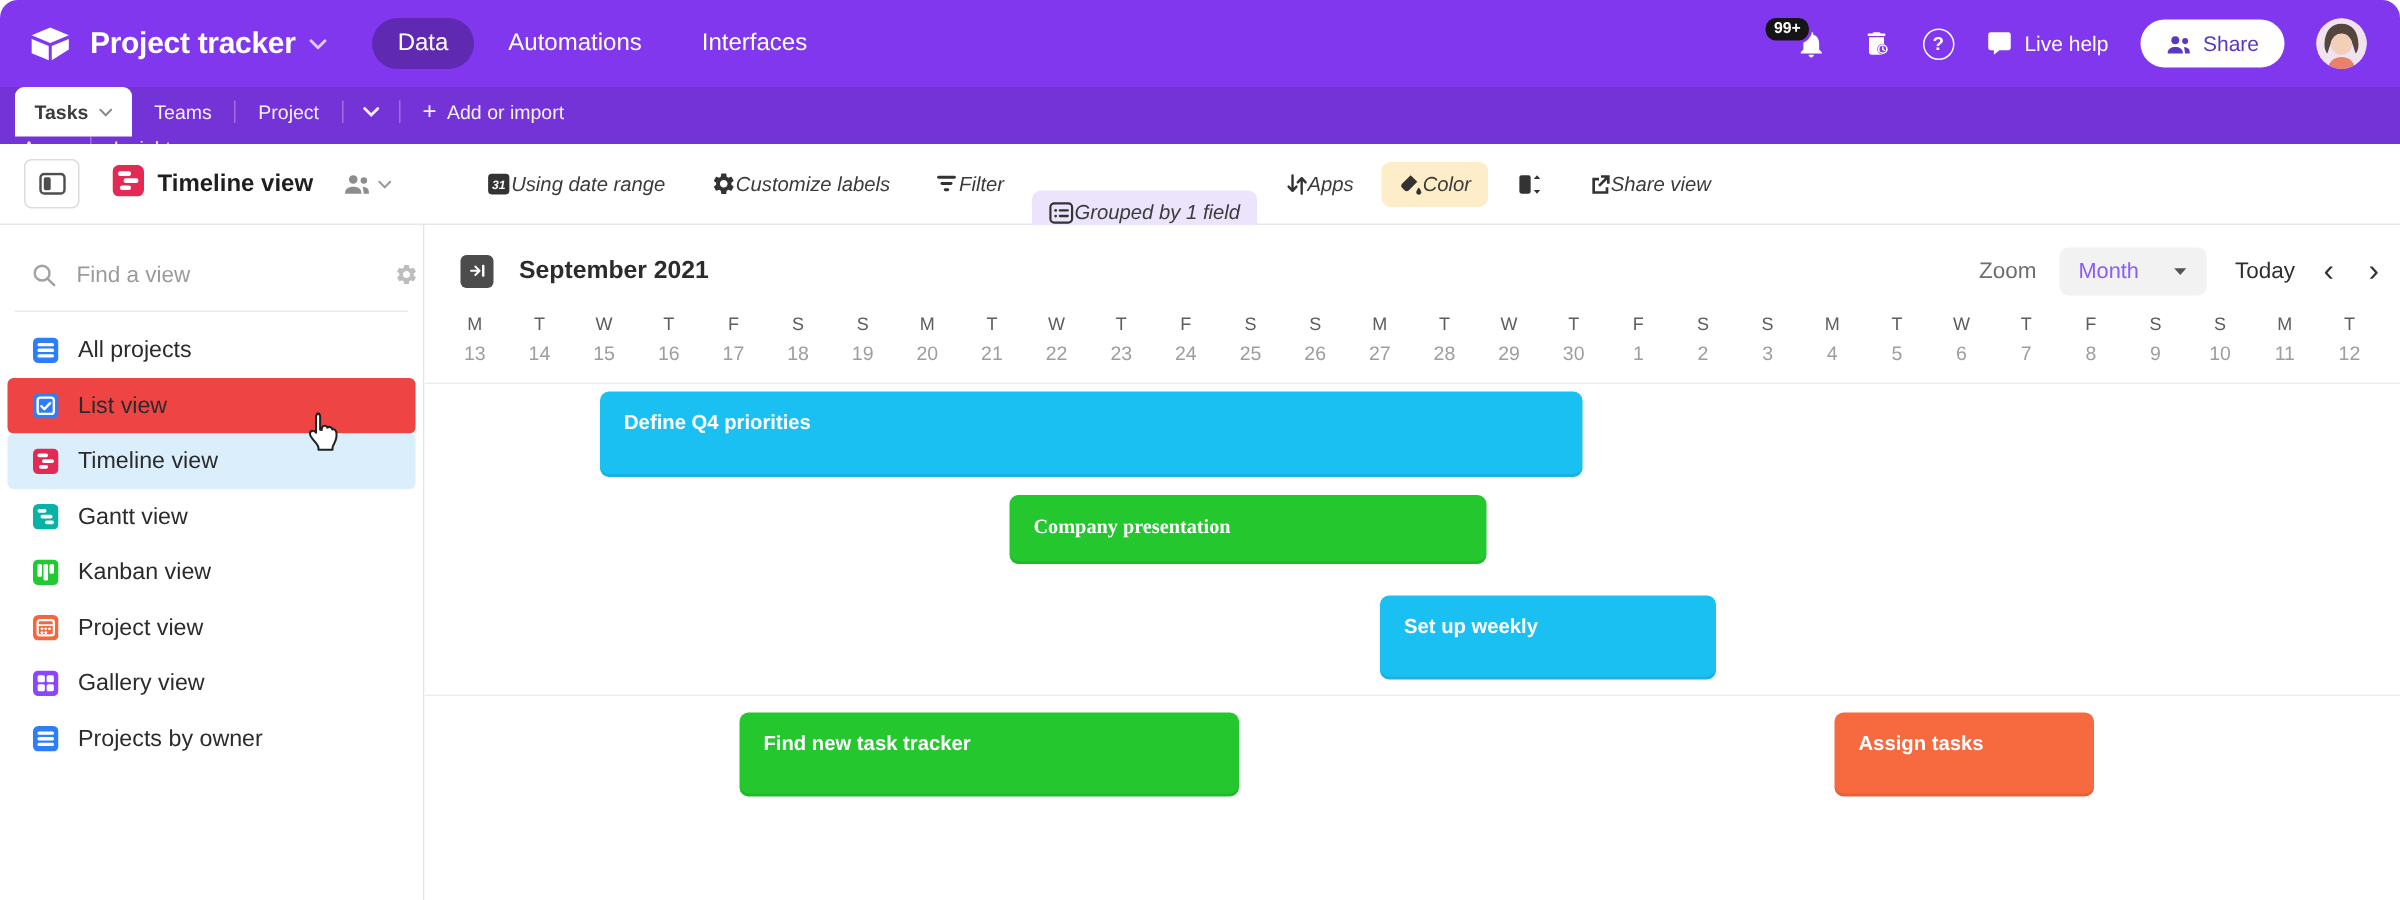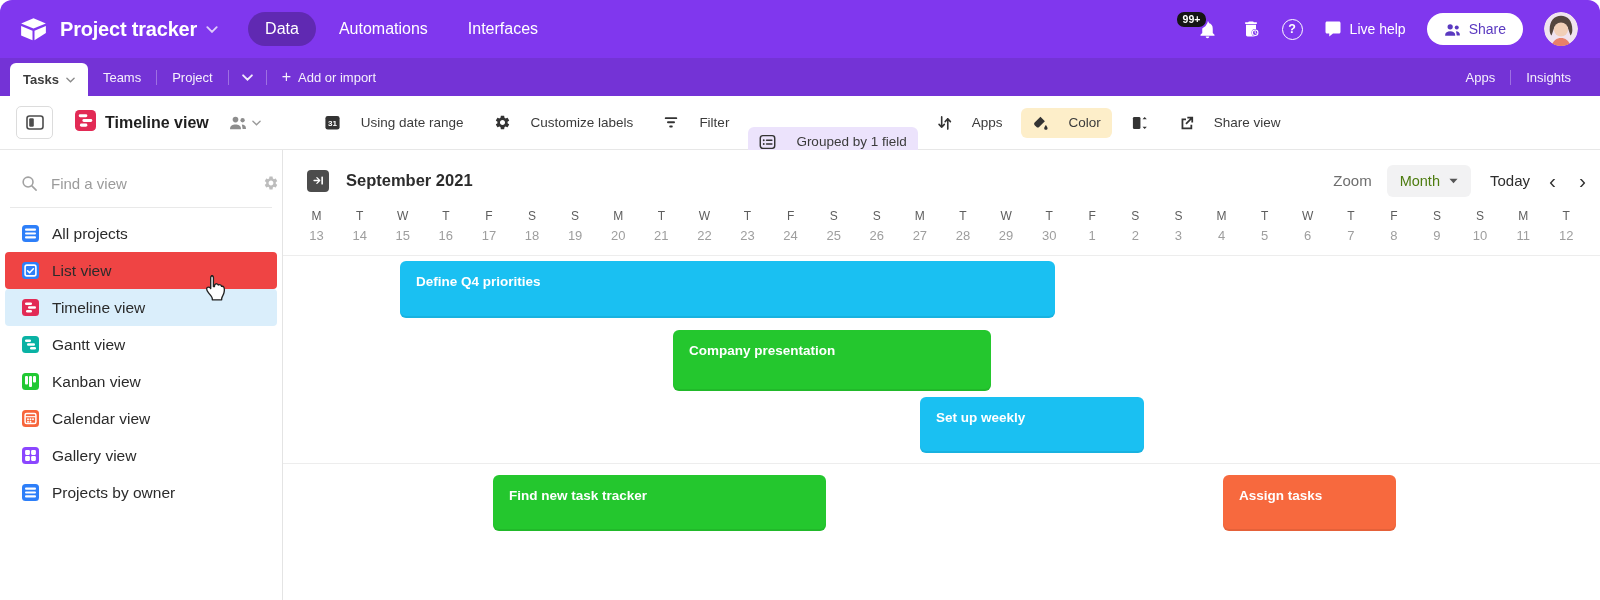--- a/index.html
+++ b/index.html
@@ -24,21 +24,21 @@
            font-weight:700; padding:2px 6px; border-radius:9px; border:2px solid #8037ee; line-height:1.1; }
   .icon-btn { display:flex; align-items:center; color:#fff; cursor:pointer; }
   .help-circle { width:21px; height:21px; border:1.7px solid #fff; border-radius:50%; color:#fff;
                  font-size:12.5px; font-weight:700; display:flex; align-items:center; justify-content:center; cursor:pointer; }
   .livehelp { display:flex; align-items:center; gap:8px; color:#fff; font-size:14px; cursor:pointer; }
   .share-btn { display:flex; align-items:center; gap:8px; background:#fff; border:none; border-radius:17px;
                padding:8px 17px; font-size:14px; color:#5a39c0; font-weight:400; cursor:pointer; font-family:inherit; }
   .avatar { width:34px; height:34px; border-radius:50%; overflow:hidden; cursor:pointer; display:flex; }
 
   
-  .tablebar { height:38px; background:#7433d6; display:flex; align-items:stretch; justify-content:space-between; }
+  .tablebar { height:38px; background:#7433d6; display:flex; align-items:stretch; justify-content:space-between;flex-direction:column; }
   .tb-left { display:flex; align-items:center; }
   .table-tab { align-self:flex-end; height:33px; background:#fff; border-radius:6px 6px 0 0; margin-left:10px;
                display:flex; align-items:center; gap:7px; padding:0 13px; font-size:13px; color:#3c3c3c;
                font-weight:600; cursor:pointer; }
   .table-tab .chev { color:#8a8a8a; display:flex; }
   .tbl { color:rgba(255,255,255,.93); font-size:13px; padding:0 15px; cursor:pointer; }
   .tdiv { width:1px; height:15px; background:rgba(255,255,255,.3); }
   .tb-chev { color:rgba(255,255,255,.9); padding:0 13px; display:flex; cursor:pointer; }
   .addimport { display:flex; align-items:center; gap:7px; color:rgba(255,255,255,.93); font-size:13px;
                padding:0 15px; cursor:pointer; }
@@ -47,22 +47,22 @@
 
   
   .toolbar { height:54px; background:#fff; border-bottom:1px solid #e7e7e7; display:flex; align-items:center;
              padding:0 16px; }
   .sidebar-toggle { width:37px; height:33px; border:1px solid #dcdcdc; background:#fff; border-radius:5px;
                     display:flex; align-items:center; justify-content:center; cursor:pointer; }
   .view-title { display:flex; align-items:center; gap:9px; margin-left:22px; }
   .view-name { font-size:16px; font-weight:700; color:#1f1f1f; }
   .collab { display:flex; align-items:center; gap:4px; margin-left:10px; color:#8d8d8d; cursor:pointer; }
   .tool-buttons { display:flex; align-items:center; margin-left:52px; gap:8px; }
-  .tool-btn { display:flex; align-items:center; gap:20px; border:none; background:transparent; font-size:13.5px;
-              color:#3b3b3b; padding:7px 11px; border-radius:6px; cursor:pointer; font-family:inherit; font-weight:500; }
+  .tool-btn { display:flex; align-items:center; gap:0; border:none; background:transparent; font-size:13.5px;
+              color:#3b3b3b; padding:7px 11px; border-radius:6px; cursor:pointer; font-family:inherit; font-weight:500;font-style:italic; }
   .pill-purple { background:#ece3fc;margin-top:38px; }
   .pill-amber  { background:#fdeec9; }
   .tool-ic { display:flex; color:#333; }
 
   
   .main { display:flex; height:450px; }
   .sidebar { width:283px; border-right:1px solid #e4e4e4; position:relative; padding-top:12px; background:#fff; }
   .find-row { display:flex; align-items:center; height:42px; padding:0 21px; gap:13px; }
   .find-input { border:none; outline:none; flex:1; font-size:15px; color:#333; font-family:inherit; background:transparent; }
   .find-input::placeholder { color:#9b9b9b; }
@@ -76,22 +76,22 @@
   .cursor-svg { position:absolute; left:201px; top:123px; pointer-events:none; }
 
   
   .timeline { flex:1; position:relative; background:#fff; }
   .tl-header { height:55px; display:flex; align-items:center; padding:6px 10px 0 24px; }
   .expand-btn { width:22px; height:22px; background:#4c4c4c; border:none; border-radius:4px; display:flex;
                 align-items:center; justify-content:center; cursor:pointer; }
   .month-label { font-size:16.5px; font-weight:600; color:#2c2c2c; margin-left:17px; }
   .tl-right { margin-left:auto; display:flex; align-items:center; gap:15px; }
   .zoom-label { font-size:15px; color:#6e6e6e; }
-  .zoom-select { display:flex; align-items:center; gap:9px; background:#f2f2f3; border:none; border-radius:6px;
-                 padding:8px 13px; font-size:14.5px; color:#4d7c0f; cursor:pointer; font-family:inherit; }
+  .zoom-select { display:flex; align-items:center; gap:23px; background:#f2f2f3; border:none; border-radius:6px;
+                 padding:8px 13px; font-size:14.5px; color:#8b5cf6; cursor:pointer; font-family:inherit; }
   .zoom-caret { color:#555; display:flex; }
   .today-btn { border:none; background:none; font-size:15px; color:#2e2e2e; cursor:pointer; font-family:inherit; margin-left:4px; }
   .nav-chev { border:none; background:none; font-size:21px; color:#333; cursor:pointer; line-height:1;
               padding:0 4px; font-family:inherit; }
   .dates { display:flex; padding:2px 12px 0; height:51px; border-bottom:1px solid #ededed; }
   .day-cell { flex:1; text-align:center; display:flex; flex-direction:column; gap:5px; padding-top:2px; }
   .dow { font-size:12px; color:#5d5d5d; }
   .dnum { font-size:13px; color:#9e9e9e; }
   .rows { position:relative; height:343px; }
   .bar { position:absolute; border-radius:6px; color:#fff; font-weight:700; font-size:13.5px;
@@ -391,21 +391,21 @@
                 <rect width="17" height="17" rx="3.5" fill="#f7653b"></rect>
                 <rect x="3.1" y="3.4" width="10.8" height="10.2" rx="1.6" fill="none" stroke="#fff" stroke-width="1.5"></rect>
                 <path d="M3.4 6.7h10.2" stroke="#fff" stroke-width="1.2"></path>
                 <circle cx="6" cy="9.2" r="0.95" fill="#fff"></circle>
                 <circle cx="8.5" cy="9.2" r="0.95" fill="#fff"></circle>
                 <circle cx="11" cy="9.2" r="0.95" fill="#fff"></circle>
                 <circle cx="6" cy="11.7" r="0.95" fill="#fff"></circle>
                 <circle cx="8.5" cy="11.7" r="0.95" fill="#fff"></circle>
               </svg>
             </span>
-            <span>Calendar view</span>
+            <span>Project view</span>
           </div>
           <div class="view-item">
             <span class="vicon">
               <svg width="17" height="17" viewBox="0 0 17 17">
                 <rect width="17" height="17" rx="3.5" fill="#8b46ff"></rect>
                 <rect x="3.1" y="3.1" width="4.8" height="4.8" rx="1.1" fill="#fff"></rect>
                 <rect x="9.1" y="3.1" width="4.8" height="4.8" rx="1.1" fill="#fff"></rect>
                 <rect x="3.1" y="9.1" width="4.8" height="4.8" rx="1.1" fill="#fff"></rect>
                 <rect x="9.1" y="9.1" width="4.8" height="4.8" rx="1.1" fill="#fff"></rect>
               </svg>
@@ -571,21 +571,21 @@
             <span class="dnum">11</span>
           </div>
           <div class="day-cell">
             <span class="dow">T</span>
             <span class="dnum">12</span>
           </div>
         </div>
       <div class="rows">
         <div class="group-divider" style="top: 207px;"></div>
       <div class="bar" style="left: 117px; top: 5px; width: 655px; height: 57px; background: rgb(26, 192, 242);"><span>Define Q4 priorities</span></div>
-          <div class="bar" style="left: 390px; top: 74px; width: 318px; height: 61px; background: rgb(36, 199, 46);"><span>Company presentation</span></div>
+          <div class="bar" style="left: 390px; top: 74px; width: 318px; height: 46px; background: rgb(36, 199, 46); font-family: Liberation Serif, serif;"><span>Company presentation</span></div>
           <div class="bar" style="left: 637px; top: 141px; width: 224px; height: 56px; background: rgb(26, 192, 242);"><span>Set up weekly</span></div>
           <div class="bar" style="left: 210px; top: 219px; width: 333px; height: 56px; background: rgb(36, 199, 46);"><span>Find new task tracker</span></div>
           <div class="bar" style="left: 940px; top: 219px; width: 173px; height: 56px; background: rgb(247, 105, 62);"><span>Assign tasks</span></div>
         </div>
     </section>
 
   </div>
 </div>
 
 </body></html>

